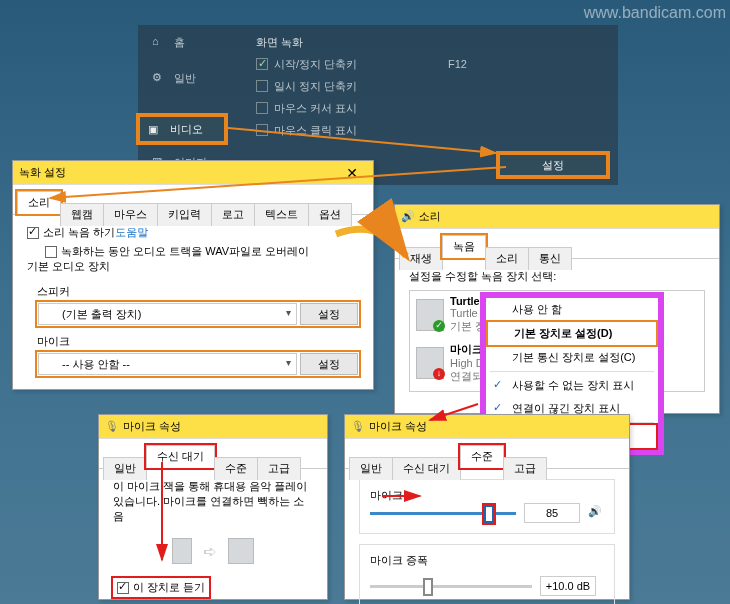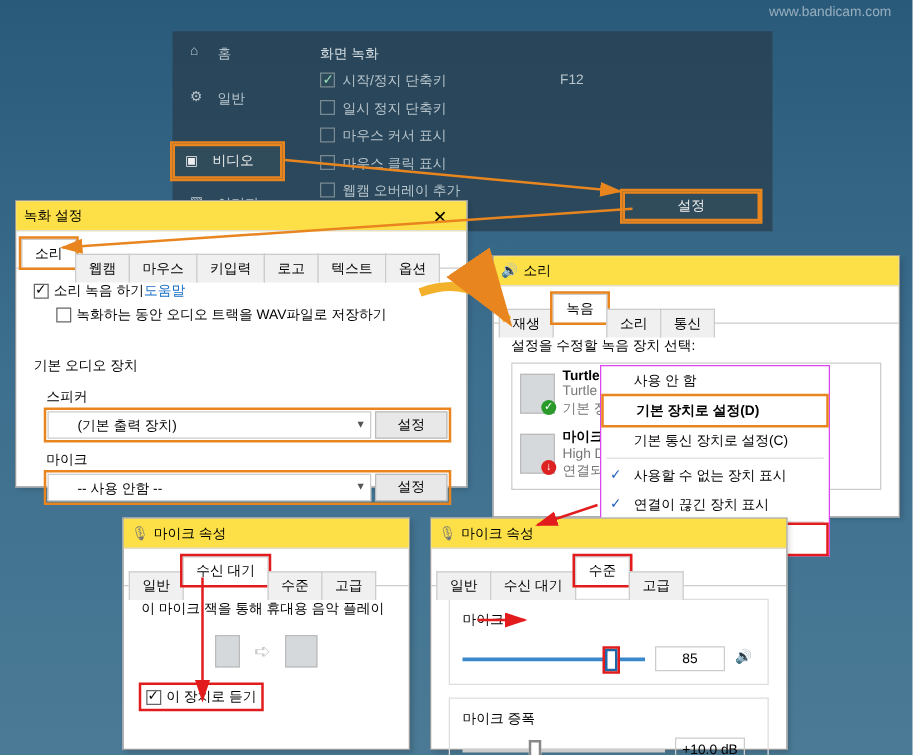--- a/index.html
+++ b/index.html
@@ -1,17 +1,17 @@
 <!DOCTYPE html>
 <html><head>
 <meta charset="utf-8">
 <style>
 *{box-sizing:border-box;margin:0;padding:0;font-family:"Malgun Gothic","Segoe UI",sans-serif;font-size:11px}
 body{width:730px;height:604px;background:linear-gradient(180deg,#2a5a7a 0%,#3d6f8e 50%,#4a7a95 100%);position:relative;overflow:hidden}
-.watermark{position:absolute;top:4px;right:17px;color:rgba(255,255,255,.5);font-size:11px}
+.watermark{position:absolute;top:4px;right:4px;color:rgba(255,255,255,.5);font-size:16px}
 .bg-panel{position:absolute;top:25px;left:138px;width:480px;height:160px;background:rgba(40,60,75,.7)}
 .bg-row{position:absolute;display:flex;align-items:center;color:#b8c5cc;height:22px}
 .bg-icon{width:14px;height:14px;margin-right:8px;display:inline-block}
 .bg-cb{width:12px;height:12px;border:1px solid #7a8a92;margin-right:6px;display:inline-block}
 .bg-sel{position:absolute;right:10px;top:128px;width:110px;height:24px;border:2px solid #e8851f;background:#304b5a;color:#eee;text-align:center;line-height:20px}
 .bg-video{position:absolute;left:0;top:90px;width:88px;height:28px;border:2px solid #e8851f;background:#304b5a;color:#eee;line-height:24px;padding-left:8px}
 .win{position:absolute;background:#fff;border:1px solid #999;box-shadow:2px 2px 4px rgba(0,0,0,.15)}
 .titlebar{height:24px;background:#fde047;border-bottom:1px solid #ddd;display:flex;align-items:center;padding:0 6px}
 .titlebar .close{margin-left:auto;width:30px;text-align:center;font-size:14px}
 .tabs{height:24px;border-bottom:1px solid #ccc;display:flex;padding-left:4px;margin-top:6px}
@@ -24,21 +24,21 @@
 .field-row{display:flex;align-items:center;margin-top:3px}
 .dd{flex:1;height:22px;border:1px solid #ccc;padding:3px 23px;background:#fff;position:relative}
 .dd::after{content:"▾";position:absolute;right:5px;top:3px;color:#555;font-size:10px}
 .btn{width:58px;height:22px;background:#e8e8e8;border:1px solid #bbb;margin-left:3px;text-align:center;line-height:20px}
 .hl{outline:2px solid #e8851f}
 .hl-r{outline:2px solid #e21c1c}
 .dev-row{display:flex;padding:4px 6px;align-items:center;background:#fff}
 .dev-ico{width:28px;height:32px;background:#d6d9dc;border:1px solid #bbb;margin-right:6px;position:relative}
 .dev-ico.ok::after{content:"✓";position:absolute;bottom:-2px;right:-2px;background:#2a9b2a;color:#fff;border-radius:50%;width:12px;height:12px;font-size:9px;text-align:center}
 .dev-ico.off::after{content:"↓";position:absolute;bottom:-2px;right:-2px;background:#d22;color:#fff;border-radius:50%;width:12px;height:12px;font-size:9px;text-align:center}
-.ctx{position:absolute;background:#fff;border:1px solid #d946ef;width:184px}
+.ctx{position:absolute;background:#fff;border:6px solid #d946ef;width:184px}
 .ctx-item{padding:4px 10px 4px 26px;position:relative}
 .ctx-item.chk::before{content:"✓";position:absolute;left:7px;color:#1f5fbf}
 .ctx-sep{height:1px;background:#ddd;margin:2px 4px}
 .slider-track{height:3px;background:#3a88c9;flex:1;position:relative}
 .slider-thumb{position:absolute;top:-7px;width:10px;height:18px;background:#fff;border:2px solid #1f66a8}
 .vbox{width:56px;height:20px;border:1px solid #ccc;text-align:center;line-height:18px;margin:0 8px}
 .spk-ico{width:16px;height:16px;color:#1f66a8}
 .arrow-o{position:absolute;pointer-events:none}
 svg{overflow:visible}
 .tiny-mic{width:20px;height:26px;background:#d6d9dc;border:1px solid #bbb;display:inline-block;margin:0 8px;vertical-align:middle}
@@ -77,24 +77,20 @@
       <span>일시 정지 단축키</span>
     </div>
   <div class="bg-row" style="left:118px;top:72px">
       <span class="bg-cb"></span>
       <span>마우스 커서 표시</span>
     </div>
   <div class="bg-row" style="left:118px;top:94px">
       <span class="bg-cb"></span>
       <span>마우스 클릭 표시</span>
     </div>
-  <div class="bg-row" style="left:118px;top:116px">
-      <span class="bg-cb"></span>
-      <span>웹캠 오버레이 추가</span>
-    </div>
   <div class="bg-sel hl">설정</div>
 </div>
 
 <div class="win" style="left:12px;top:160px;width:362px;height:230px">
   <div class="titlebar">
     <span>녹화 설정</span>
     <span class="close">✕</span>
   </div>
   <div class="tabs">
     <div class="tab hl">소리</div>
@@ -104,23 +100,23 @@
     <div class="tab inactive">로고</div>
     <div class="tab inactive">텍스트</div>
     <div class="tab inactive">옵션</div>
   </div>
   <div class="body">
     <div style="display:flex;justify-content:flex-start">
       <label><span class="cb checked"></span><span>소리 녹음 하기</span></label>
       <span class="link">도움말</span>
     </div>
     <div style="padding-left:18px;margin-top:4px">
-      <label><span class="cb"></span><span>녹화하는 동안 오디오 트랙을 WAV파일로 저장하기</span></label>
-    </div>
-    <div style="margin-top:26px">기본 오디오 장치</div>
+      <label><span class="cb"></span><span>녹화하는 동안 오디오 트랙을 WAV파일로 오버레이</span></label>
+    </div>
+    <div style="margin-top:0">기본 오디오 장치</div>
     <div style="margin-top:10px;padding-left:10px">
       <div>스피커</div>
       <div class="field-row hl" style="padding:1px">
         <div class="dd">(기본 출력 장치)</div>
         <div class="btn">설정</div>
       </div>
       <div style="margin-top:8px">마이크</div>
       <div class="field-row hl" style="padding:1px">
         <div class="dd">-- 사용 안함 --</div>
         <div class="btn">설정</div>
@@ -180,20 +176,21 @@
     <span>마이크 속성</span>
   </div>
   <div class="tabs">
     <div class="tab inactive">일반</div>
     <div class="tab hl-r">수신 대기</div>
     <div class="tab inactive">수준</div>
     <div class="tab inactive">고급</div>
   </div>
   <div class="body">
     <div>이 마이크 잭을 통해 휴대용 음악 플레이</div>
+    <div>있습니다. 마이크를 연결하면 빽하는 소음</div>
     <div style="text-align:center;margin:14px 0">
       <span class="tiny-mic"></span>
       <span class="tiny-arrow">➪</span>
       <span class="tiny-mic" style="width:26px"></span>
     </div>
     <label class="hl-r" style="display:inline-block;padding:2px 4px">
       <span class="cb checked"></span><span>이 장치로 듣기</span>
     </label>
   </div>
 </div>
@@ -205,21 +202,21 @@
   </div>
   <div class="tabs">
     <div class="tab inactive">일반</div>
     <div class="tab inactive">수신 대기</div>
     <div class="tab hl-r">수준</div>
     <div class="tab inactive">고급</div>
   </div>
   <div class="body">
     <fieldset style="border:1px solid #ddd;padding:8px 10px 10px">
       <div>마이크</div>
-      <div style="display:flex;align-items:center;margin-top:14px">
+      <div style="display:flex;align-items:center;margin-top:0">
         <div class="slider-track">
           <div class="slider-thumb hl-r" style="left:78%"></div>
         </div>
         <div class="vbox">85</div>
         <span class="spk-ico">🔊</span>
       </div>
     </fieldset>
     <fieldset style="border:1px solid #ddd;padding:8px 10px 10px;margin-top:10px">
       <div>마이크 증폭</div>
       <div style="display:flex;align-items:center;margin-top:8px">

